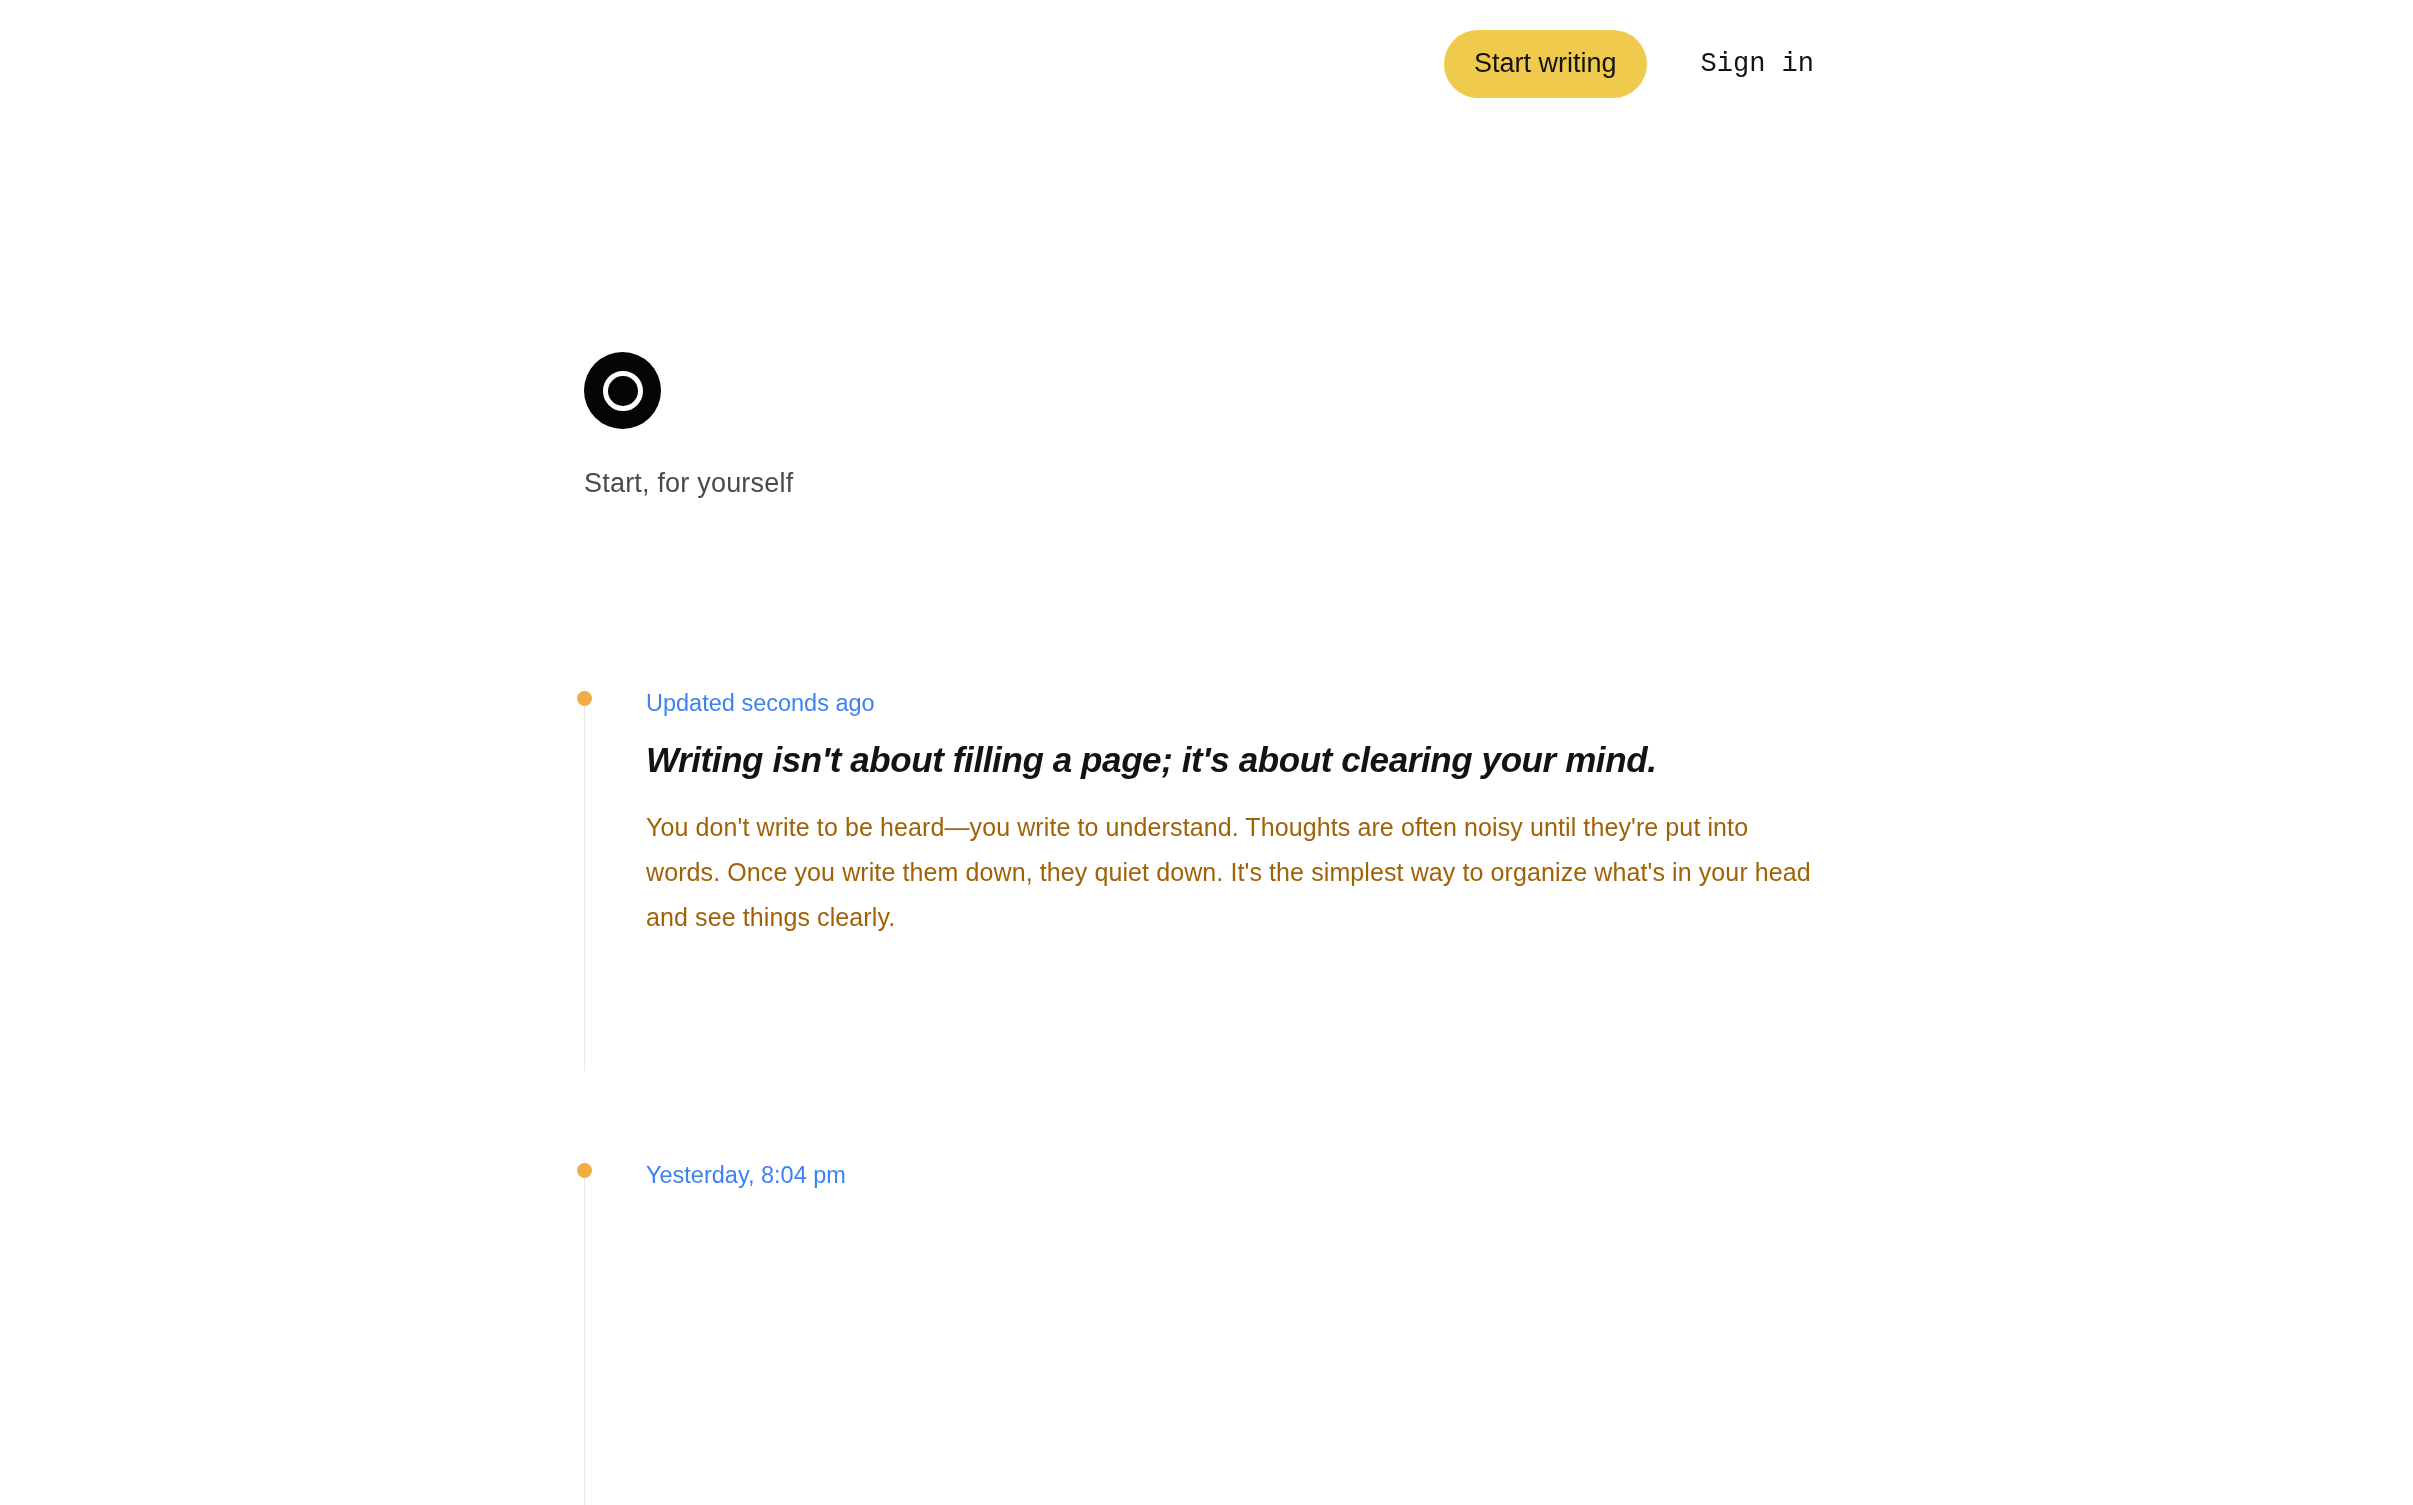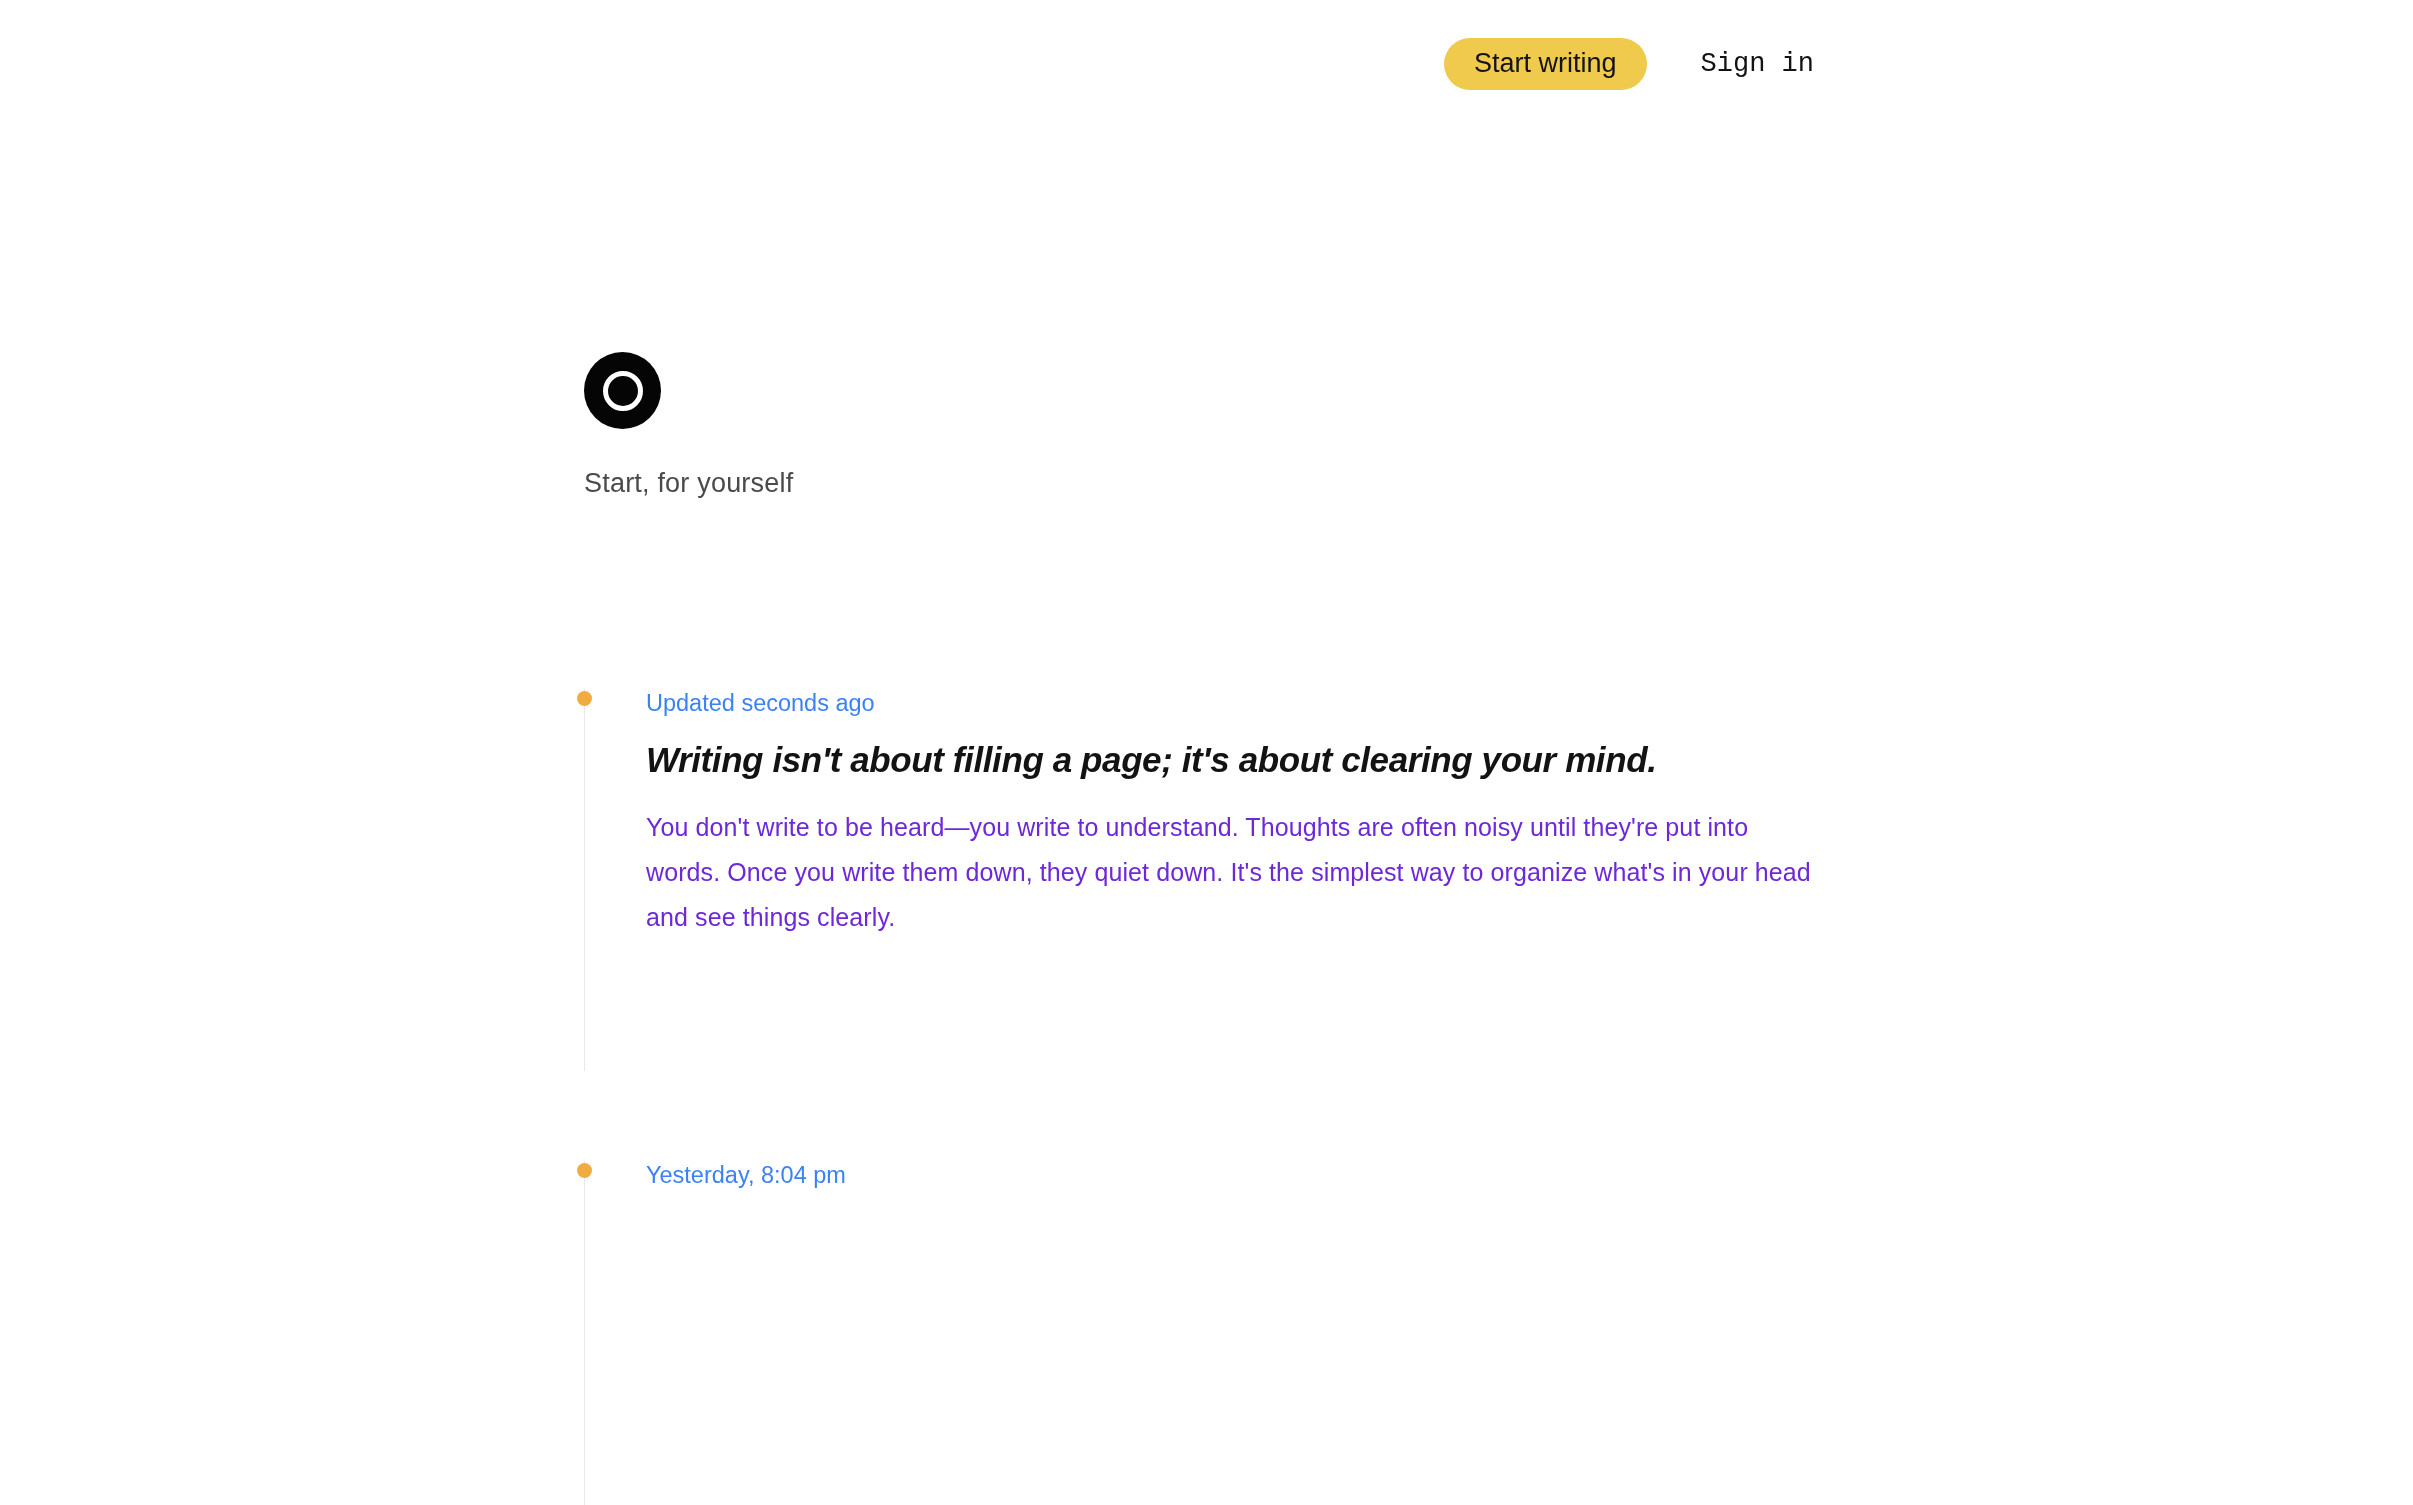--- a/index.html
+++ b/index.html
@@ -21,21 +21,21 @@
   .header {
     margin-top: 29px;
     height: 69px;
     display: flex;
     justify-content: flex-end;
     align-items: center;
     gap: 54px;
     padding-right: 15px;
   }
   .btn-start {
-    height: 52px;
+    height: 68px;
     padding: 0 30px;
     border: none;
     border-radius: 840px;
     background: #F0CA4D;
     font-family: "Liberation Sans", sans-serif;
     font-size: 27px;
     font-weight: 500;
     color: #131313;
     display: flex;
     align-items: center;
@@ -117,21 +117,21 @@
     line-height: 50px;
     font-weight: 700;
     letter-spacing: -0.4px;
     color: #131313;
     max-width: 1245px;
     font-style: italic;
   }
   .note-body {
     font-size: 25px;
     line-height: 45px;
-    color: #6d28d9;
+    color: #a16207;
     max-width: 1215px;
     letter-spacing: 0.1px;
   }
   .note-body:empty { display: none; }
 </style>
 </head>
 <body>
 
 <div class="column">
 

